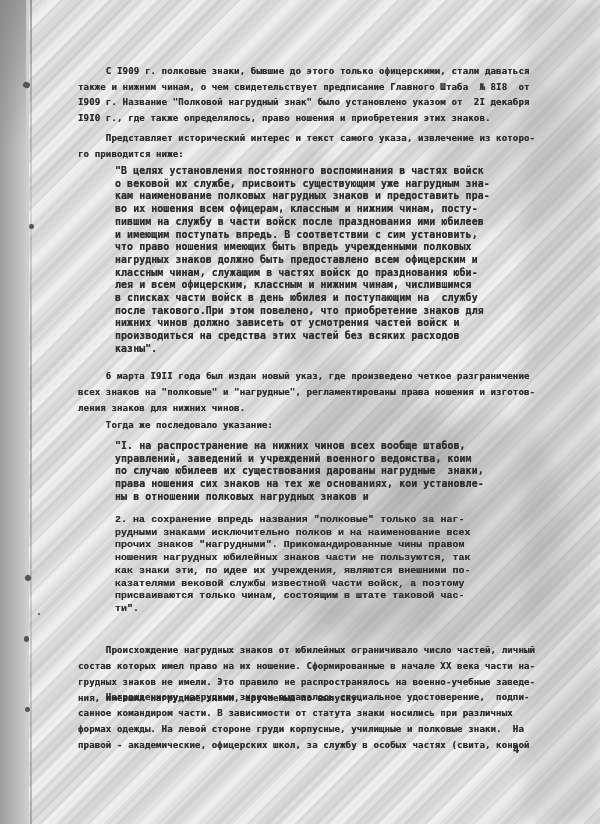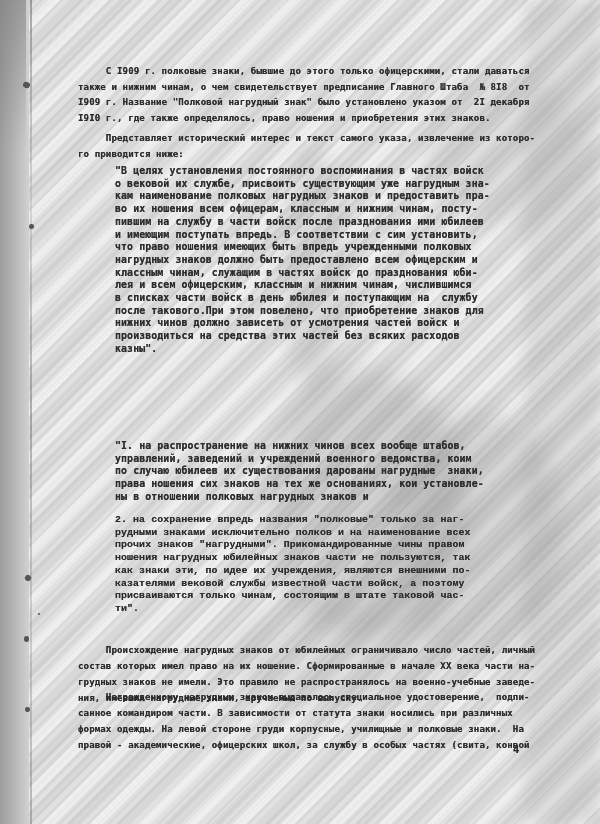--- a/index.html
+++ b/index.html
@@ -108,20 +108,24 @@
 и имеющим поступать впредь. В соответствии с сим установить,
 что право ношения имеющих быть впредь учрежденными полковых
 нагрудных знаков должно быть предоставлено всем офицерским и
 классным чинам, служащим в частях войск до празднования юби-
 лея и всем офицерским, классным и нижним чинам, числившимся
 в списках части войск в день юбилея и поступающим на  службу
 после такового.При этом повелено, что приобретение знаков для
 нижних чинов должно зависеть от усмотрения частей войск и
 производиться на средства этих частей без всяких расходов
 казны".</div>
+  <div class="tb" style="top:368px;">     6 марта I9II года был издан новый указ, где произведено четкое разграничение
+всех знаков на "полковые" и "нагрудные", регламентированы права ношения и изготов-
+ления знаков для нижних чинов.</div>
+  <div class="tb" style="top:417px;">     Тогда же последовало указание:</div>
   <div class="tb quote" style="top:440px;">"I. на распространение на нижних чинов всех вообще штабов,
 управлений, заведений и учреждений военного ведомства, коим
 по случаю юбилеев их существования дарованы нагрудные  знаки,
 права ношения сих знаков на тех же основаниях, кои установле-
 ны в отношении полковых нагрудных знаков и</div>
   <div class="tb quote" style="top:514px;font-family:Liberation Mono, monospace;">2. на сохранение впредь названия "полковые" только за наг-
 рудными знаками исключительно полков и на наименование всех
 прочих знаков "нагрудными". Прикомандированные чины правом
 ношения нагрудных юбилейных знаков части не пользуются, так
 как знаки эти, по идее их учреждения, являются внешними по-

